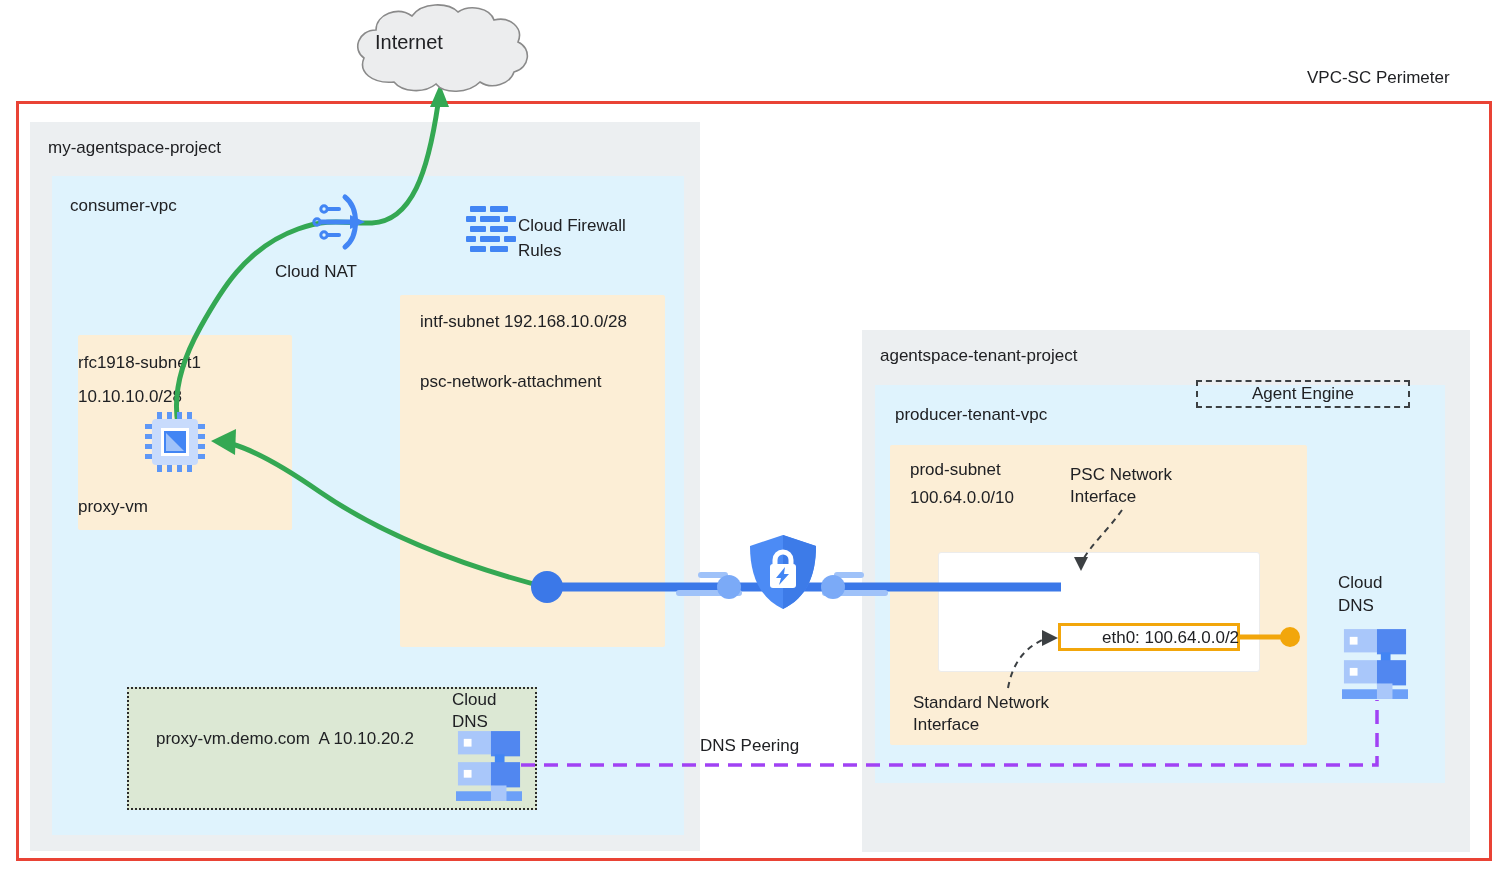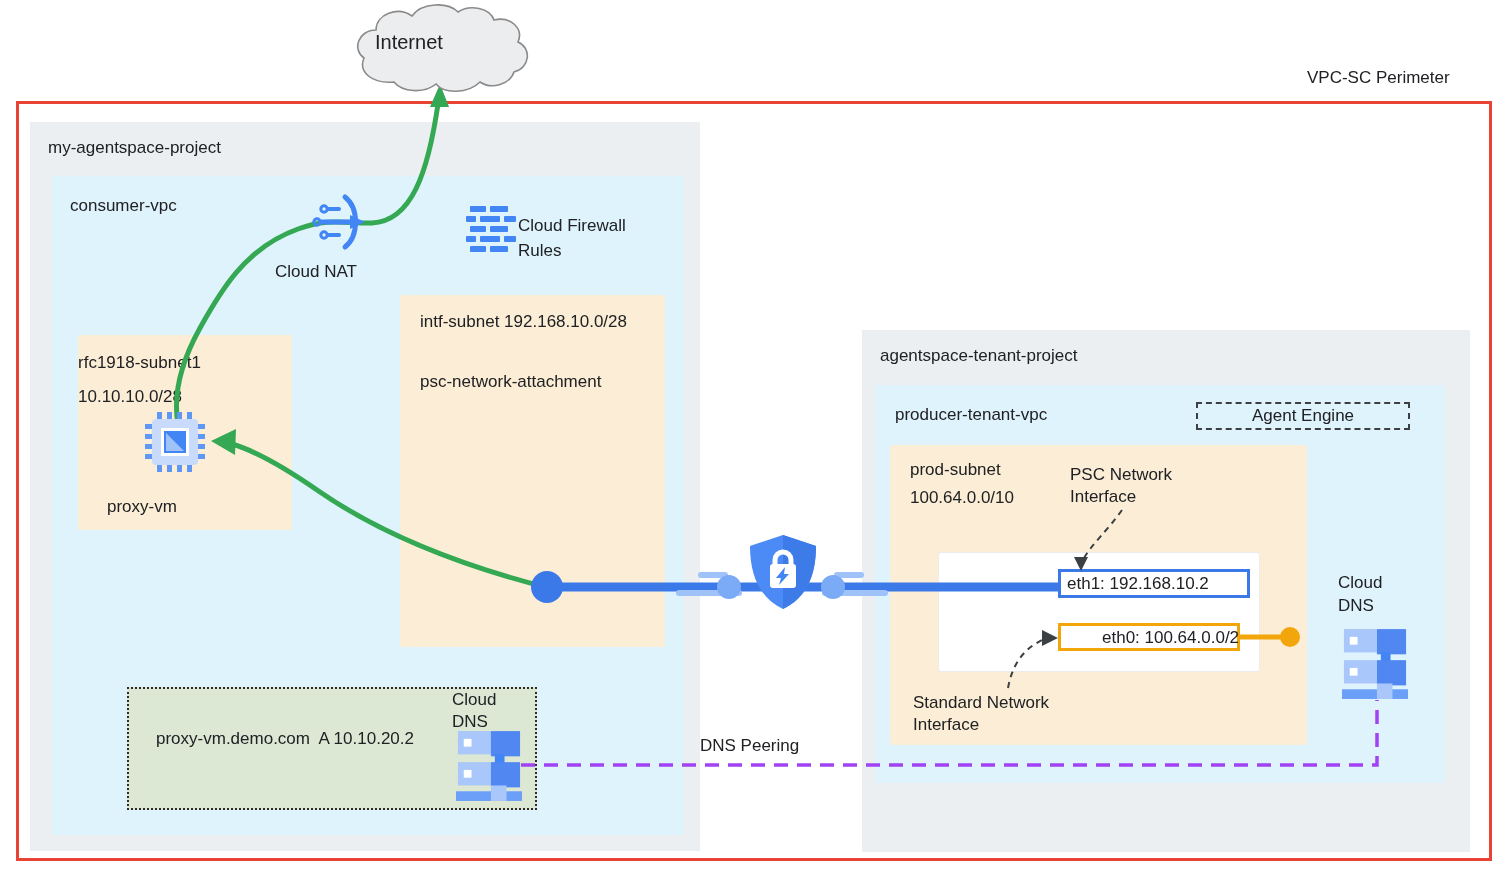--- a/index.html
+++ b/index.html
@@ -46,21 +46,21 @@
   <div class="box blue-box" style="left:52px;top:176px;width:632px;height:659px;"></div>
   <div class="abs lbl" style="left:70px;top:195px;">consumer-vpc</div>
 
   <div class="box peach-box" style="left:400px;top:295px;width:265px;height:352px;"></div>
   <div class="abs lbl" style="left:420px;top:311px;">intf-subnet 192.168.10.0/28</div>
   <div class="abs lbl" style="left:420px;top:371px;">psc-network-attachment</div>
 
   <div class="box peach-box" style="left:78px;top:335px;width:214px;height:195px;"></div>
   <div class="abs lbl ctr" style="left:78px;top:352px;width:214px;">rfc1918-subnet1</div>
   <div class="abs lbl ctr" style="left:78px;top:386px;width:214px;">10.10.10.0/28</div>
-  <div class="abs lbl ctr" style="left:78px;top:496px;width:214px;padding-left:29px;">proxy-vm</div>
+  <div class="abs lbl ctr" style="left:78px;top:496px;width:214px;">proxy-vm</div>
 
   <svg class="abs icon" style="left:145px;top:412px;" width="60" height="60" viewBox="0 0 60 60">
     <g fill="#5E97F6">
       <rect x="12" y="0" width="5" height="8"></rect>
         <rect x="22" y="0" width="5" height="8"></rect>
         <rect x="32" y="0" width="5" height="8"></rect>
         <rect x="42" y="0" width="5" height="8"></rect>
       <rect x="12" y="52" width="5" height="8"></rect>
         <rect x="22" y="52" width="5" height="8"></rect>
         <rect x="32" y="52" width="5" height="8"></rect>
@@ -132,35 +132,34 @@
     <rect x="36" y="56" width="16" height="16" fill="#A9C7FA"></rect>
   </svg>
 
 
   <div class="box gray-box" style="left:862px;top:330px;width:608px;height:522px;"></div>
   <div class="abs lbl" style="left:880px;top:345px;">agentspace-tenant-project</div>
 
   <div class="box blue-box" style="left:875px;top:385px;width:570px;height:398px;"></div>
   <div class="abs lbl" style="left:895px;top:404px;">producer-tenant-vpc</div>
 
-  <div class="dashed-frame lbl" style="left:1196px;top:402px;width:214px;height:28px;">
+  <div class="dashed-frame lbl" style="left:1196px;top:380px;width:214px;height:28px;">
     <span>Agent Engine</span>
   </div>
 
   <div class="box peach-box" style="left:890px;top:445px;width:417px;height:300px;"></div>
   <div class="abs lbl" style="left:910px;top:459px;">prod-subnet</div>
   <div class="abs lbl" style="left:910px;top:487px;">100.64.0.0/10</div>
 
   <div class="abs ctr" style="left:1070px;top:464px;width:165px;font-size:17px;line-height:22px;">
     <div>PSC Network</div>
     <div>Interface</div>
   </div>
 
   <div class="box white-card" style="left:938px;top:552px;width:322px;height:120px;"></div>
-  <div class="eth eth1" style="left:1058px;top:569px;width:192px;height:29px;">eth1: 192.168.10.2</div>
   <div class="eth eth0" style="left:1058px;top:623px;width:182px;height:28px;padding-left:41px;">eth0: 100.64.0.0/2</div>
 
   <div class="abs ctr" style="left:913px;top:692px;width:185px;font-size:17px;line-height:22px;">
     <div>Standard Network</div>
     <div>Interface</div>
   </div>
 
   <div class="abs ctr" style="left:1338px;top:571px;width:80px;font-size:17px;line-height:23px;">
     <div>Cloud</div>
     <div>DNS</div>

